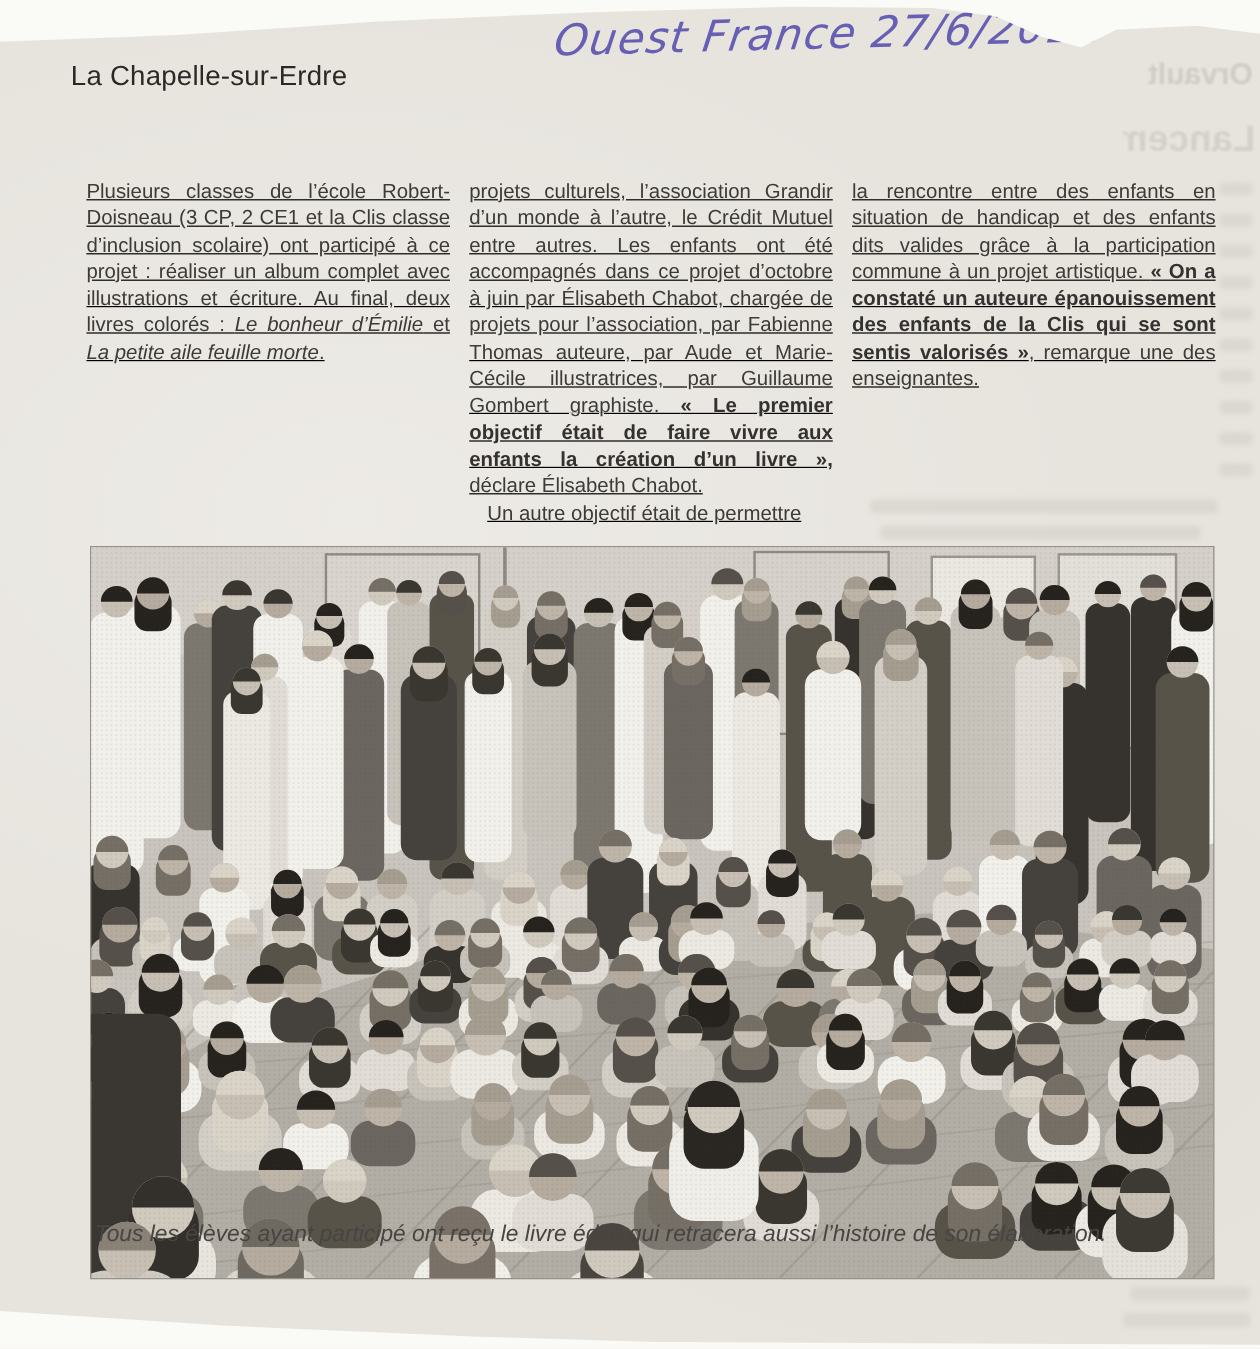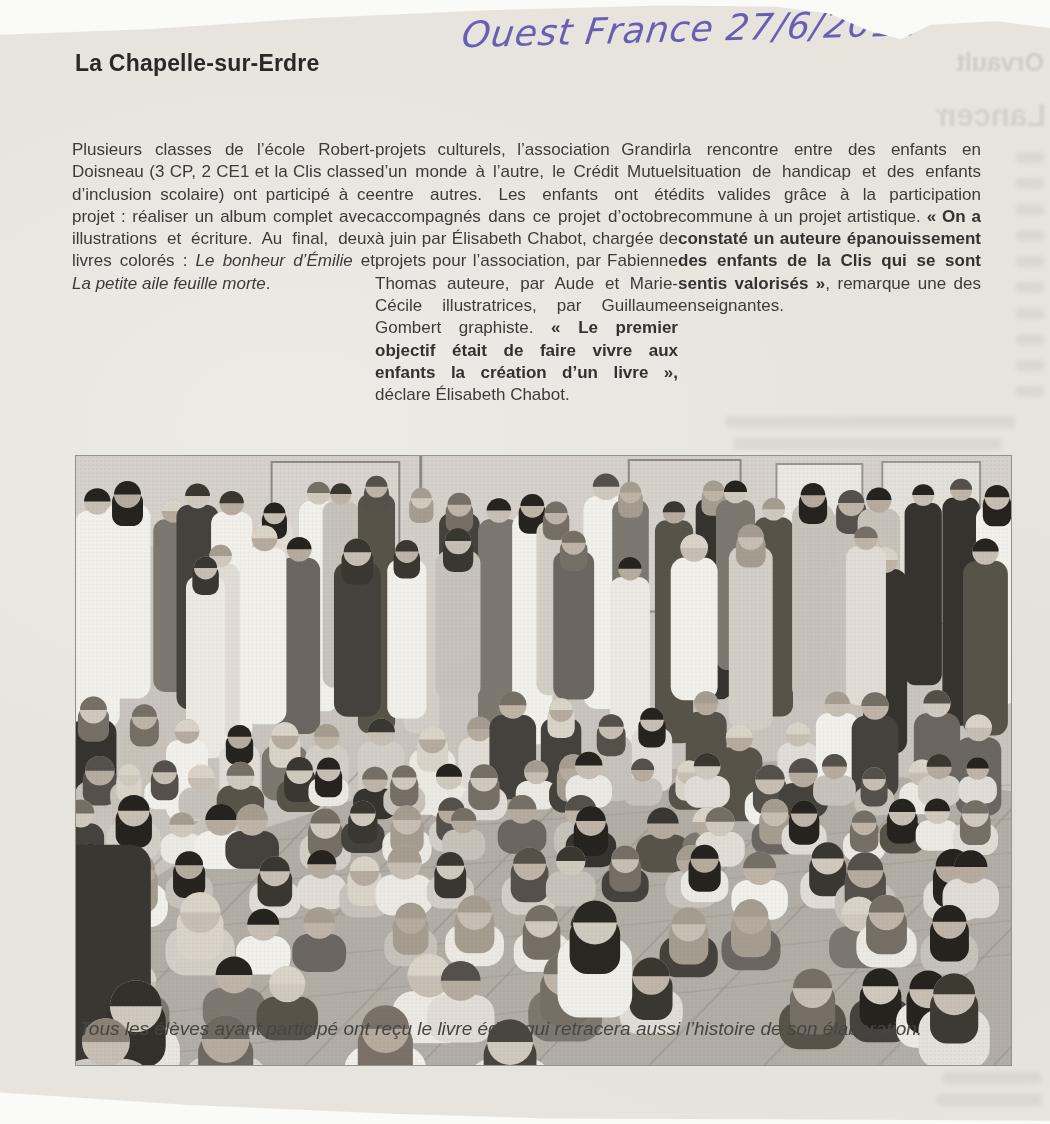--- a/index.html
+++ b/index.html
@@ -10,31 +10,31 @@
   }
   .paper{
     position:absolute;inset:0;
     background:
       radial-gradient(900px 620px at 28% 38%, rgba(255,255,255,.25), rgba(255,255,255,0) 70%),
       radial-gradient(700px 500px at 78% 72%, rgba(120,115,105,.05), rgba(0,0,0,0) 70%),
       #e7e4de;
     clip-path:polygon(0 3.1%,14% 2.6%,30% 1.6%,47% .9%,63% .5%,74% .6%,79% 1.2%,82.6% 2.7%,85.8% 3.5%,88.6% 2.2%,95% 1.9%,100% 2.5%,100% 99.7%,52% 99.5%,38% 99.1%,18% 98.3%,0 97.2%);
   }
   .kicker{
-    position:absolute;left:75px;top:50px;margin:0;
-    font-size:23px;font-weight:bold;color:#2b2927;letter-spacing:.2px;text-align:center;
+    position:absolute;left:59px;top:50px;margin:0;
+    font-size:23px;font-weight:normal;color:#2b2927;letter-spacing:.2px;text-align:center;
   }
   .headline{
     position:absolute;left:75px;top:99px;margin:0;
     font-size:30px;font-weight:400;color:#333130;letter-spacing:-.2px;
     width:960px;white-space:nowrap;
   }
   .columns{
-    position:absolute;left:72px;top:139px;width:941px;
-    display:flex;
+    position:absolute;left:72px;top:149px;width:941px;
+    display:flex;gap:16px;text-decoration:underline;
   }
   .colm{width:303px;font-size:17px;line-height:22.3px;text-align:justify;color:#3d3b38;}
   .colm p{margin:0;}
   .ind{text-indent:15px;}
   .it{font-style:italic;}
   .bd{font-weight:bold;color:#343230;}
   .photo{
     position:absolute;left:75px;top:455px;width:937px;height:611px;margin:0;
     border:1px solid #94908a;box-sizing:border-box;background:#c9c5be;
   }
@@ -70,20 +70,21 @@
   <div class="bleed bleed-lancement">Lancem</div>
 
   <h2 class="kicker">La Chapelle-sur-Erdre</h2>
 
   <div class="columns">
     <div class="colm">
         <p class=""><span>Plusieurs classes de l’école Robert-Doisneau (3 CP, 2 CE1 et la Clis classe d’inclusion scolaire) ont participé à ce projet : réaliser un album complet avec illustrations et écriture. Au final, deux livres colorés : </span><span class="it">Le bonheur d’Émilie</span><span> et </span><span class="it">La petite aile feuille morte</span><span>.</span></p>
       </div>
     <div class="colm">
         <p class=""><span>projets culturels, l’association Grandir d’un monde à l’autre, le Crédit Mutuel entre autres. Les enfants ont été accompagnés dans ce projet d’octobre à juin par Élisabeth Chabot, chargée de projets pour l’association, par Fabienne Thomas auteure, par Aude et Marie-Cécile illustratrices, par Guillaume Gombert graphiste. </span><span class="bd">« Le premier objectif était de faire vivre aux enfants la création d’un livre »,</span><span> déclare Élisabeth Chabot.</span></p>
+        <p class="ind"><span>Un autre objectif était de permettre</span></p>
       </div>
     <div class="colm">
         <p class=""><span>la rencontre entre des enfants en situation de handicap et des enfants dits valides grâce à la participation commune à un projet artistique. </span><span class="bd">« On a constaté un auteure épanouissement des enfants de la Clis qui se sont sentis valorisés »</span><span>, remarque une des enseignantes.</span></p>
       </div>
   </div>
 
   <figure class="photo">
     <svg id="photo-svg" viewBox="0 0 937 611" preserveAspectRatio="none">
       <defs>
         <pattern id="ht" width="4" height="4" patternUnits="userSpaceOnUse">

